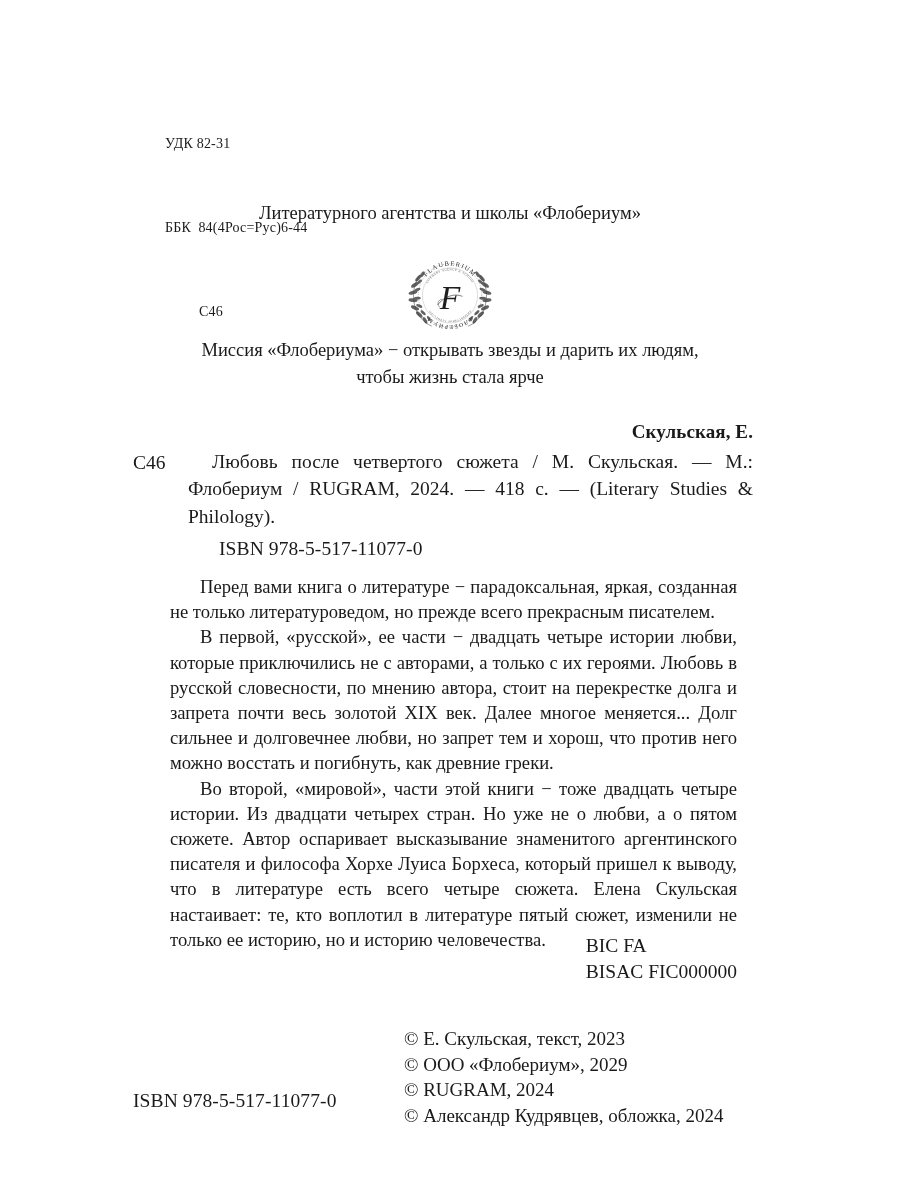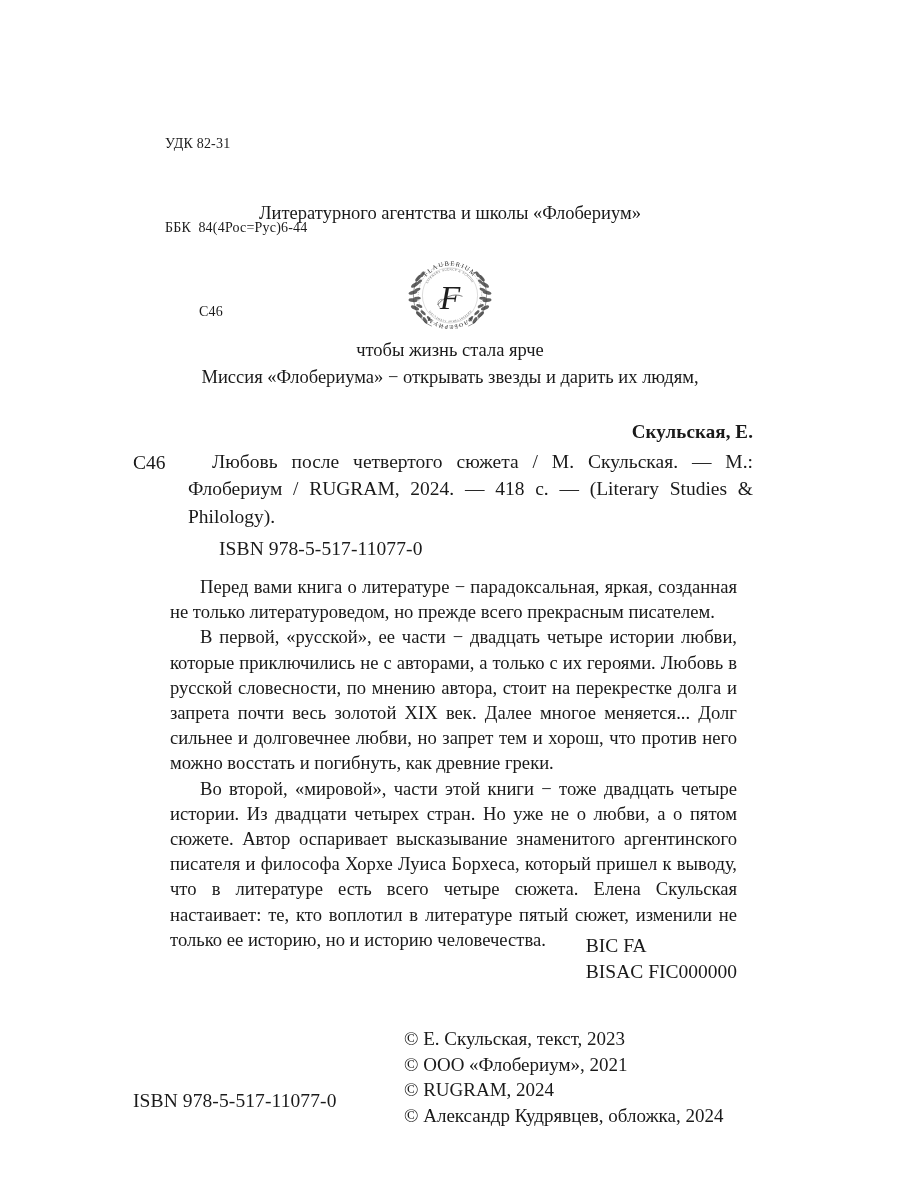--- a/index.html
+++ b/index.html
@@ -248,22 +248,22 @@
 
       <g>
         <text x="100" y="112" text-anchor="middle" font-family="'Liberation Serif', 'DejaVu Serif', serif" font-size="70" font-style="italic" fill="#1f1f1f">F</text>
         <path d="M 74,104 C 86,88 108,78 126,86" fill="none" stroke="#1f1f1f" stroke-width="1.4" opacity="0.85"></path>
         <path d="M 80,110 C 72,104 74,92 84,92" fill="none" stroke="#1f1f1f" stroke-width="1.2" opacity="0.7"></path>
       </g>
     </svg>
   </div>
 
   <div class="mission">
+    <span>Миссия «Флобериума» − открывать звезды и дарить их людям,</span>
     <span>чтобы жизнь стала ярче</span>
-    <span>Миссия «Флобериума» − открывать звезды и дарить их людям,</span>
   </div>
 
   <div class="biblio">
     <div class="biblio-author">Скульская, Е.</div>
     <div class="biblio-body">
       <span class="biblio-shelf">С46</span>
       <div class="biblio-desc">Любовь после четвертого сюжета / М. Скульская. — М.: Флобериум / RUGRAM, 2024. — 418 с. — (Literary Studies &amp; Philology).</div>
     </div>
   </div>
 
@@ -275,20 +275,20 @@
     <p>Во второй, «мировой», части этой книги − тоже двадцать четыре истории. Из двадцати четырех стран. Но уже не о любви, а о пятом сюжете. Автор оспаривает высказывание знаменитого аргентинского писателя и философа Хорхе Луиса Борхеса, который пришел к выводу, что в литературе есть всего четыре сюжета. Елена Скульская настаивает: те, кто воплотил в литературе пятый сюжет, изменили не только ее историю, но и историю человечества.</p>
   </div>
 
   <div class="codes">
     <span>BIC FA</span>
     <span>BISAC FIC000000</span>
   </div>
 
   <div class="copyright">
     <span>© Е. Скульская, текст, 2023</span>
-    <span>© ООО «Флобериум», 2021</span>
+    <span>© ООО «Флобериум», 2029</span>
     <span>© RUGRAM, 2024</span>
     <span>© Александр Кудрявцев, обложка, 2024</span>
   </div>
 
   <div class="isbn-bottom">ISBN 978-5-517-11077-0</div>
 
 </div>
 
 </body></html>

